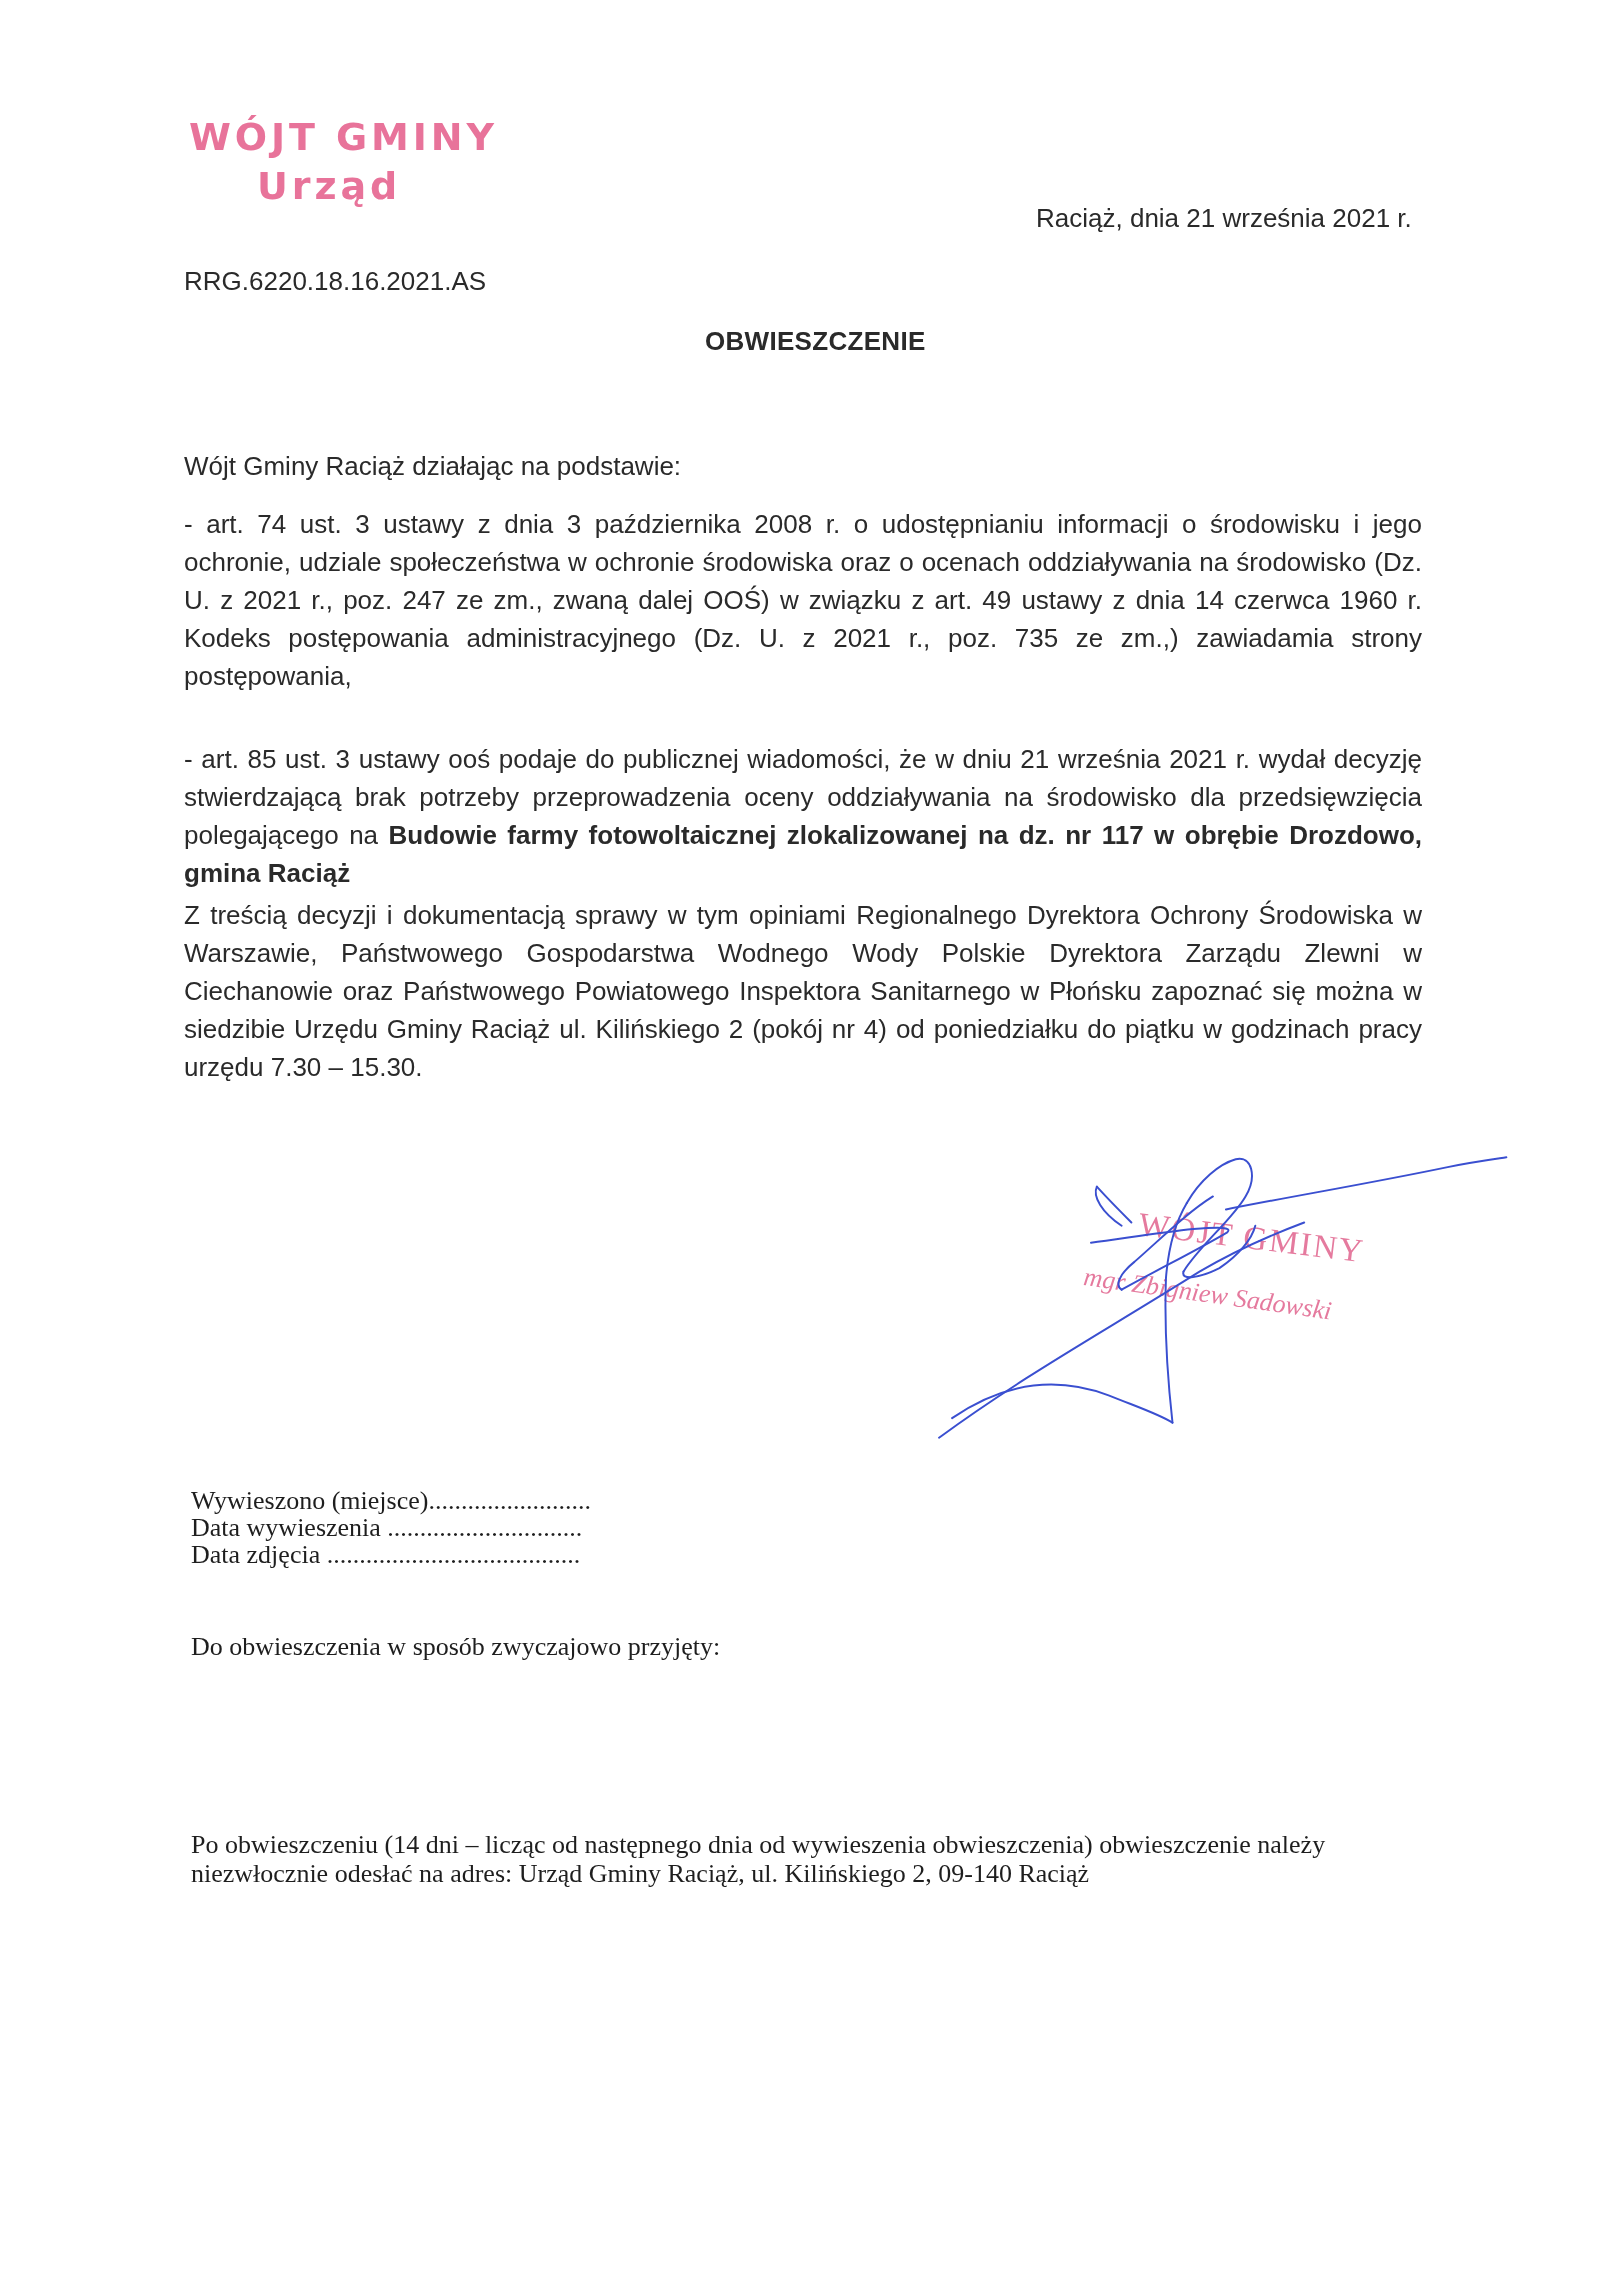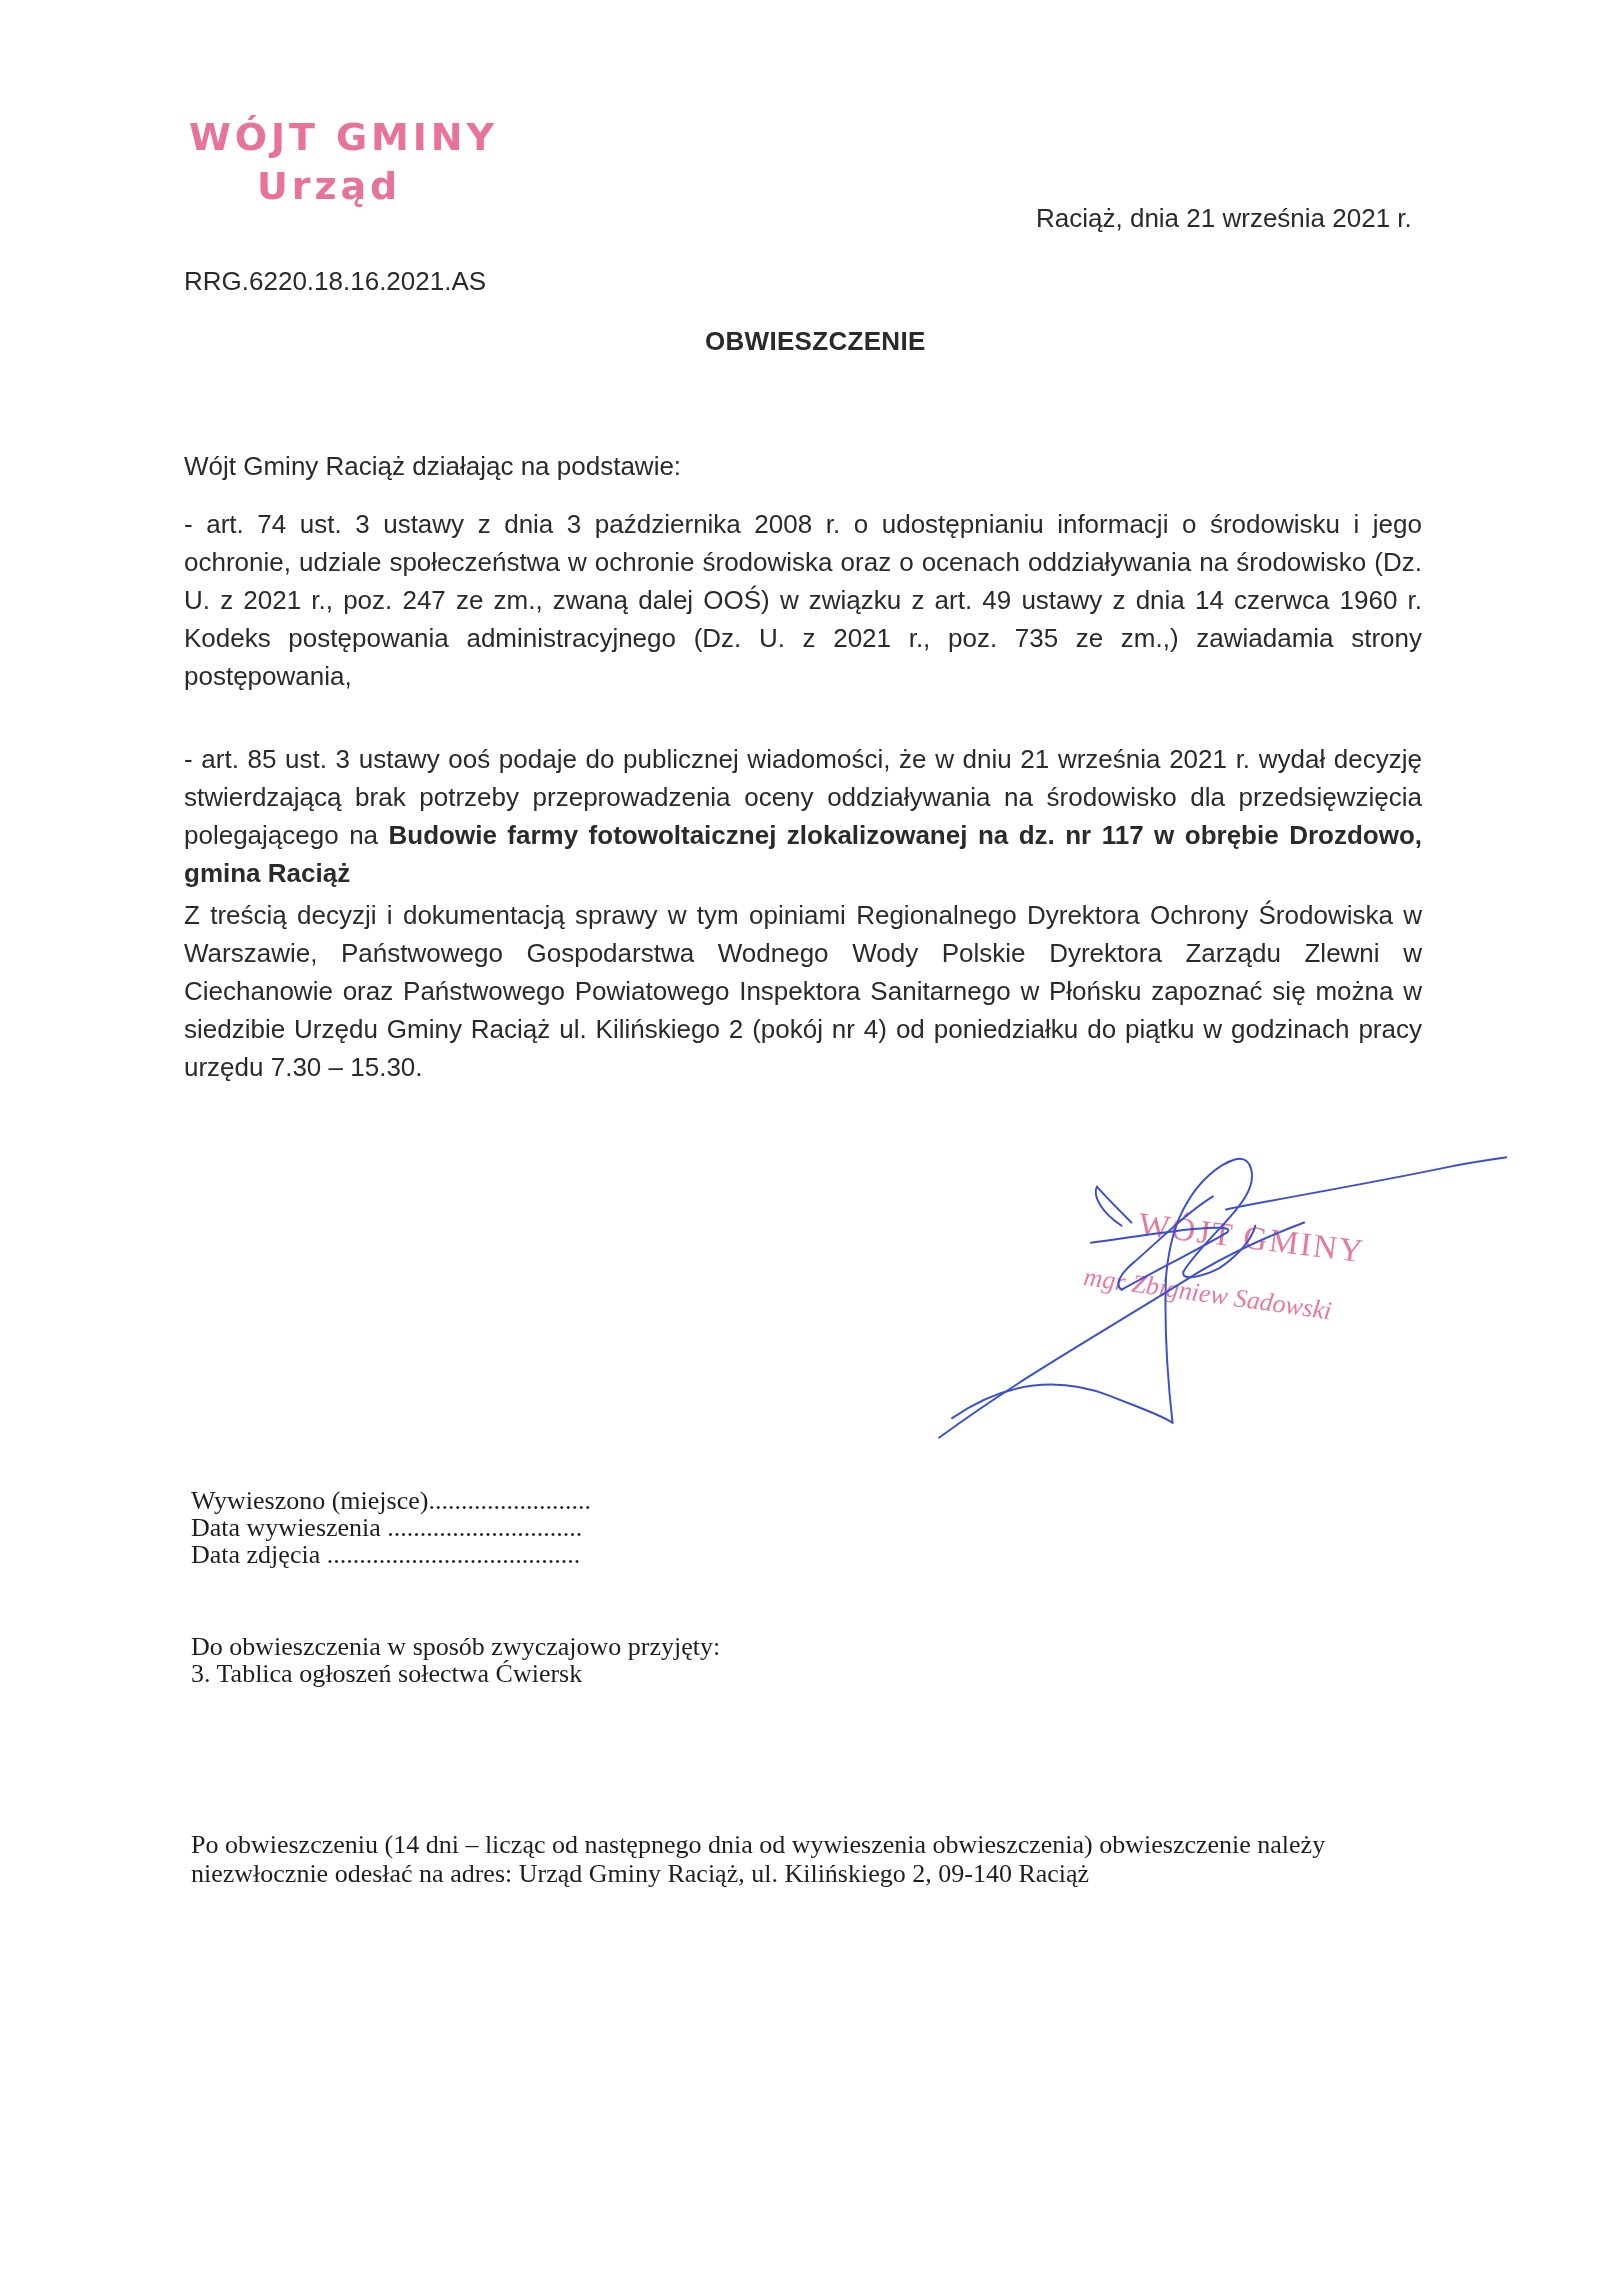--- a/index.html
+++ b/index.html
@@ -85,17 +85,16 @@
 </div>
 
 <div class="abs serif-block posting">
   <div class="row">Wywieszono (miejsce).........................</div>
   <div class="row">Data wywieszenia ..............................</div>
   <div class="row">Data zdjęcia .......................................</div>
 </div>
 
 <div class="abs serif-block distribution">
   <div class="row">Do obwieszczenia w sposób zwyczajowo przyjęty:</div>
-  <div class="row">3. Tablica ogłoszeń sołectwa Ćwiersk</div>
 </div>
 
 <div class="abs serif-block after">Po obwieszczeniu (14 dni – licząc od następnego dnia od wywieszenia obwieszczenia) obwieszczenie należy niezwłocznie odesłać na adres: Urząd Gminy Raciąż, ul. Kilińskiego 2, 09-140 Raciąż</div>
 
 
 </body></html>

